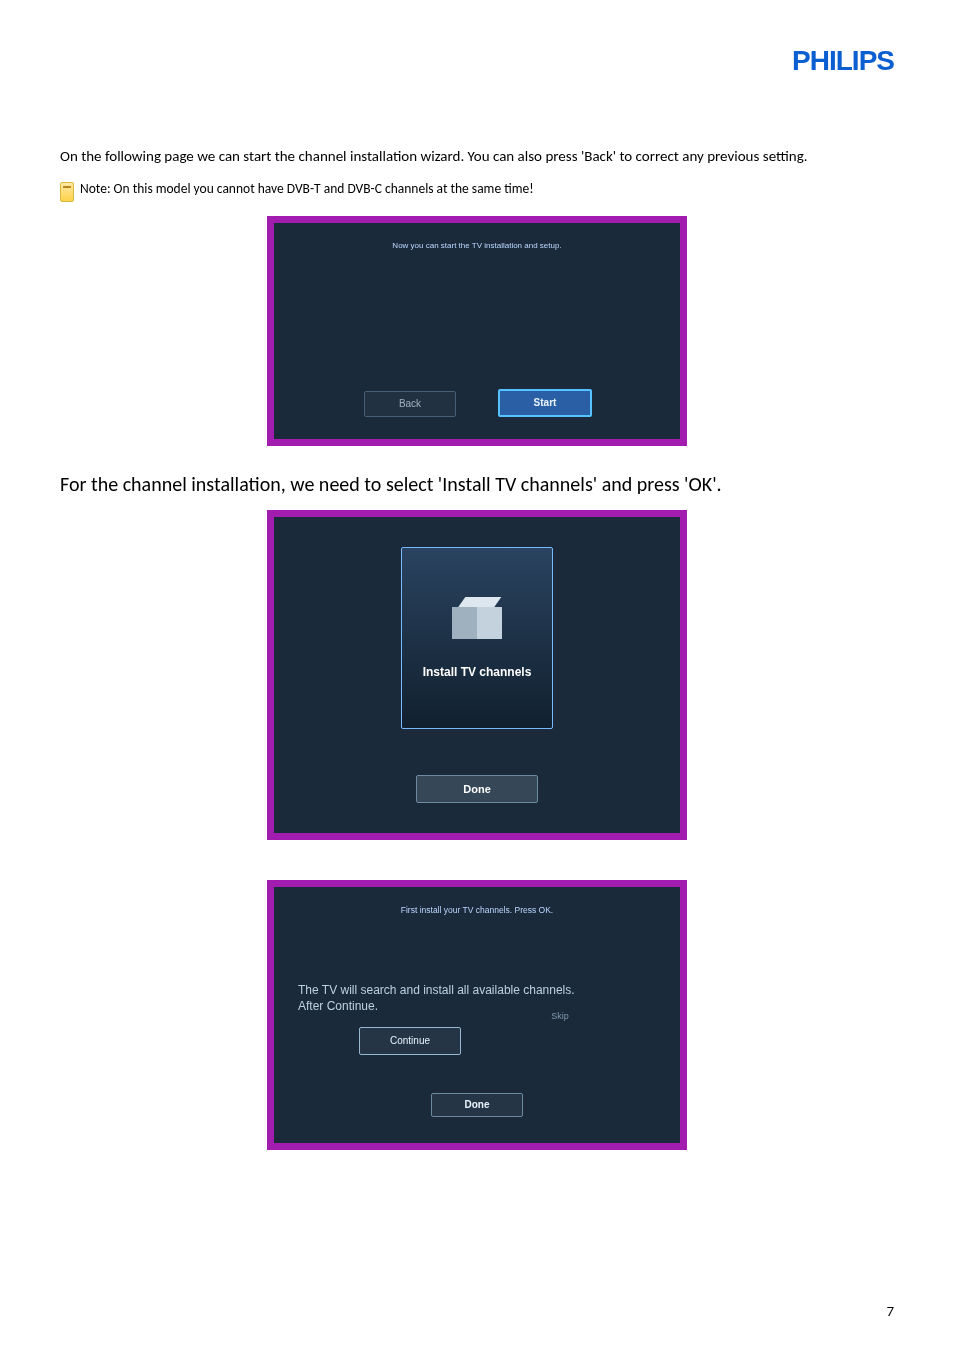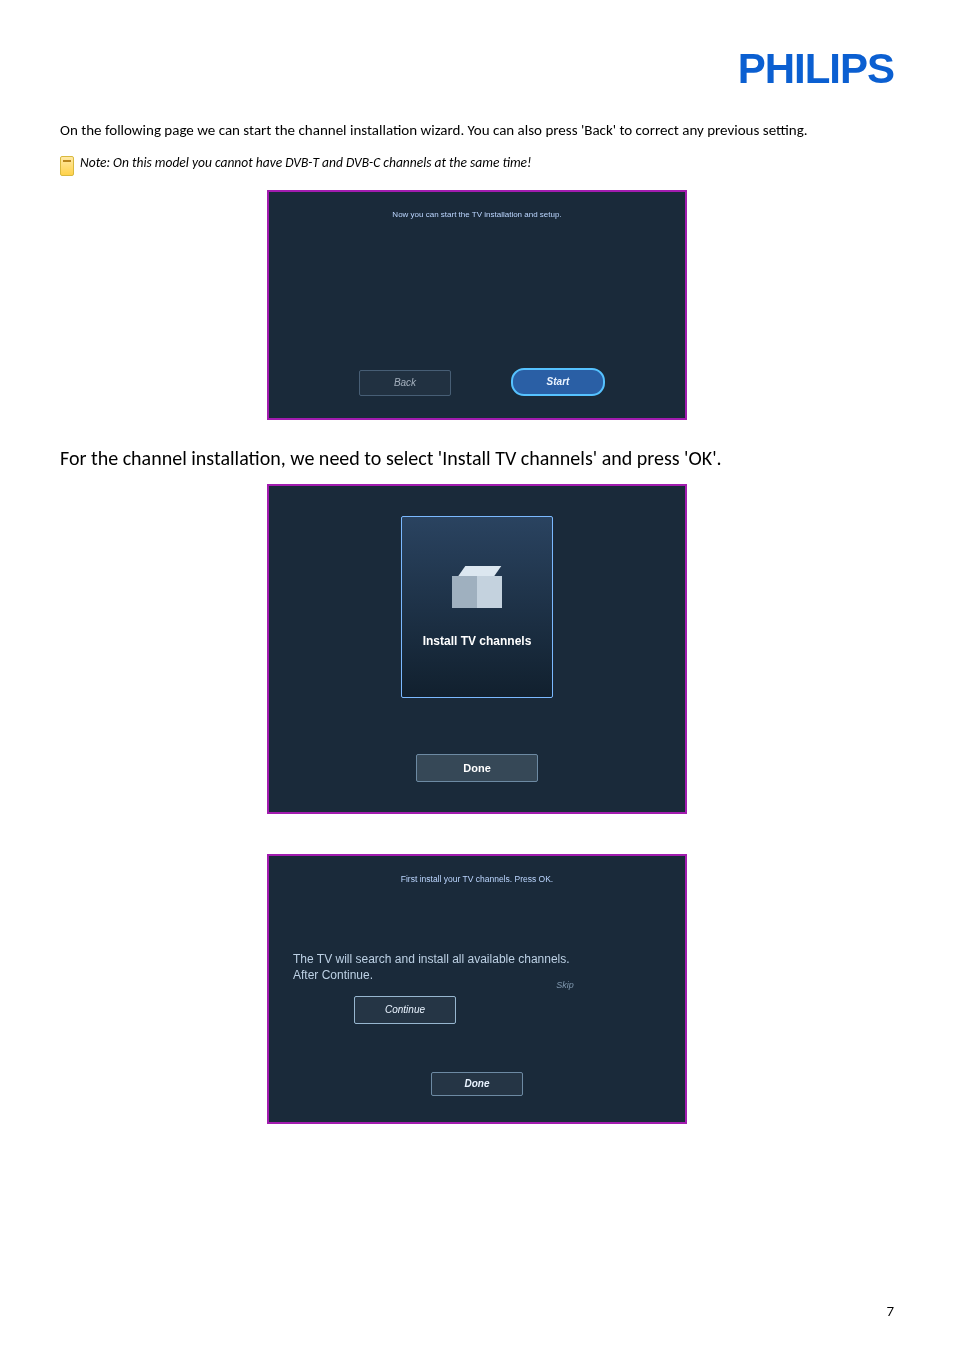--- a/index.html
+++ b/index.html
@@ -16,28 +16,28 @@
     box-sizing: border-box;
     padding: 50px 60px 30px 60px;
     position: relative;
   }
   .logo {
     position: absolute;
     top: 45px;
     right: 60px;
     font-family: Arial, sans-serif;
     font-weight: 900;
-    font-size: 42px;
+    font-size: 28px;
     letter-spacing: -1px;
     color: #0b5fd1;
   }
   .body-text {
     font-size: 15px;
     line-height: 1.35;
-    margin-top: 70px;
+    margin-top: 96px;
   }
   .note-row {
     margin-top: 14px;
     display: flex;
     align-items: flex-start;
     gap: 6px;
   }
   .note-icon {
     width: 14px;
     height: 20px;
@@ -50,28 +50,27 @@
     margin-top: 2px;
   }
   .note-icon::before {
     content: "";
     position: absolute;
     top: 3px; left: 2px; right: 2px;
     height: 2px;
     background: #b9861d;
   }
   .note-text {
-    font-style: italic;
     font-size: 13.5px;
   }
   .screenshot {
     display: block;
     margin: 14px auto 24px auto;
     background: #1a2a3a;
-    border: 2px solid #a21caf;
+    border: 7px solid #a21caf;
     box-sizing: border-box;
     position: relative;
     color: #e6f0fa;
     font-family: Arial, sans-serif;
   }
   
   .ss1 { width: 420px; height: 230px; }
   .ss1 .title {
     position: absolute;
     top: 18px; left: 0; right: 0;
@@ -83,30 +82,29 @@
     position: absolute;
     width: 90px;
     height: 24px;
     line-height: 24px;
     text-align: center;
     font-size: 10px;
     color: #e9f3ff;
     background: #253545;
     border: 1px solid #5f7a95;
     border-radius: 2px;
-    font-style: italic;
   }
   .tvbtn.dim { opacity: 0.65; }
   .tvbtn.hl {
     background: #2a5fa5;
     border: 2px solid #56c2ff;
     font-weight: 600;
   }
   .ss1 .back  { bottom: 22px; left: 90px; }
-  .ss1 .start { bottom: 22px; right: 80px; border-radius: 13px; }
+  .ss1 .start { bottom: 22px; right: 88px; }
 
   
   .ss2 { width: 420px; height: 330px; }
   .ss2 .card {
     position: absolute;
     top: 30px;
     left: 50%;
     transform: translateX(-50%);
     width: 150px;
     height: 180px;

